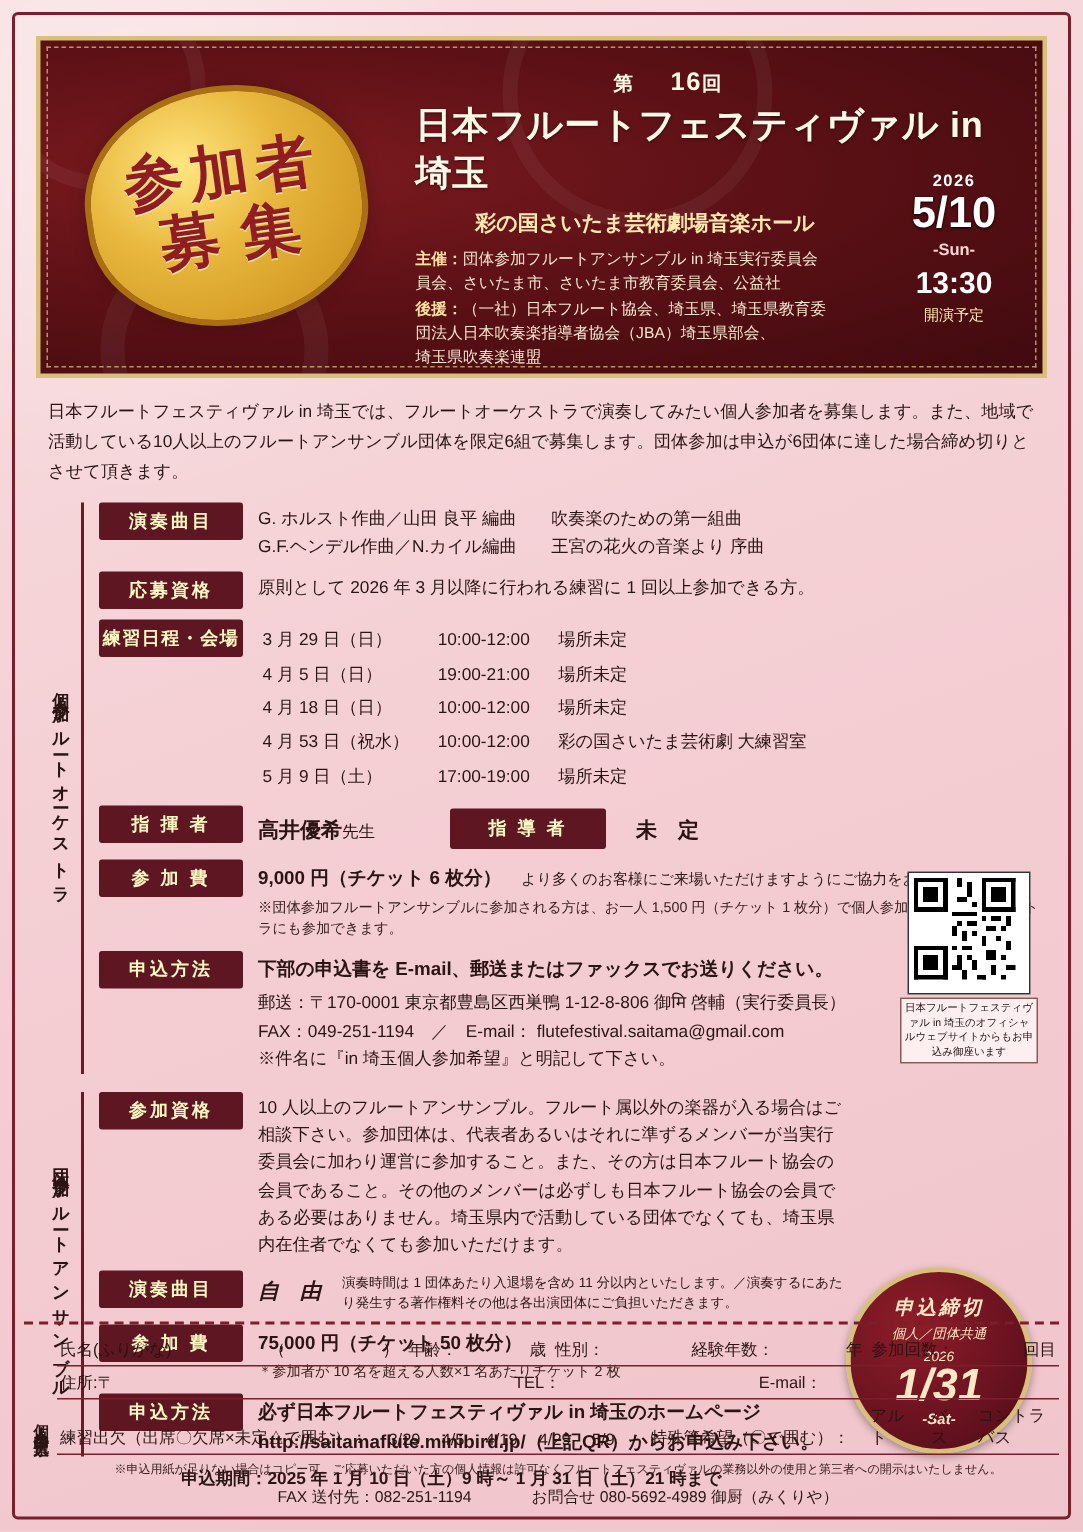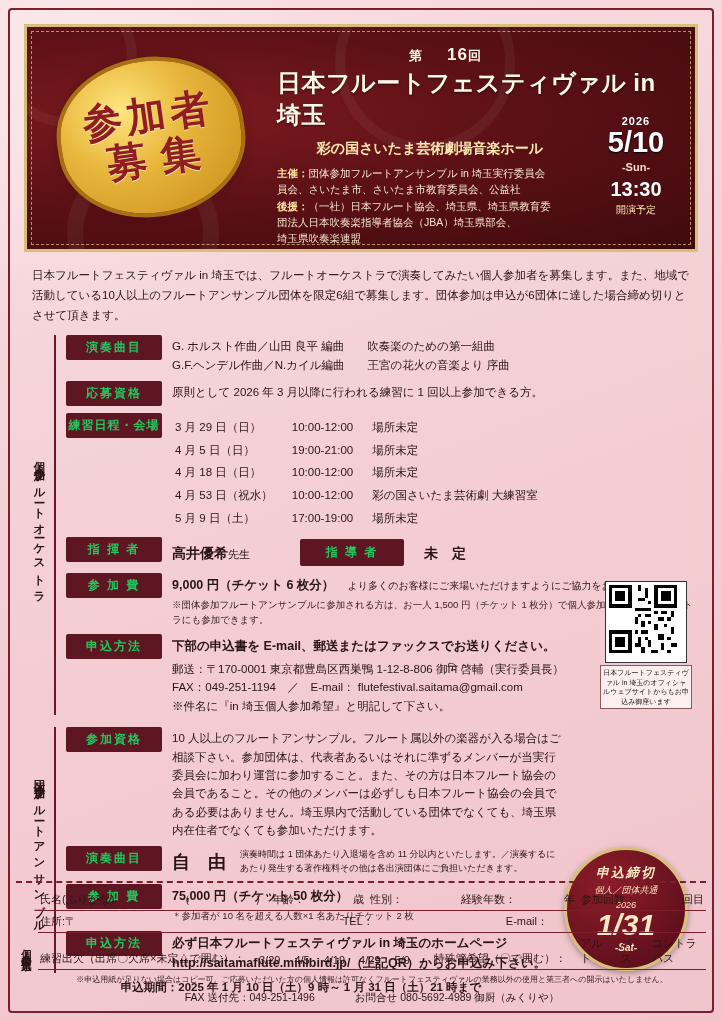--- a/index.html
+++ b/index.html
@@ -108,27 +108,27 @@
   }
   .sec-label span{
     writing-mode:vertical-rl;font-size:11.5px;font-weight:bold;letter-spacing:3px;
     color:#2a1414;
   }
   .sec-body{
     margin-left:26px;border-left:2px solid #6d1824;padding-left:10px;
   }
   .row{display:flex;align-items:flex-start;margin-bottom:7px;}
   .tag{
-    flex:0 0 auto;width:96px;background:#5d1622;color:#22c55e;
+    flex:0 0 auto;width:96px;background:#5d1622;color:#fef9c3;
     font-size:12px;font-weight:bold;text-align:center;letter-spacing:2px;
     padding:4px 0;border-radius:2px;margin-right:10px;
   }
   .tag.sm{letter-spacing:1px;}
   .rowcontent{flex:1;font-size:11.5px;line-height:1.6;padding-top:2px;}
-  .rowcontent .big{font-size:18px;font-weight:bold;}
+  .rowcontent .big{font-size:14px;font-weight:bold;font-style:italic;}
   .rowcontent .mid{font-size:12.5px;font-weight:bold;}
   .note-sm{font-size:9.5px;line-height:1.5;color:#3a2020;margin-top:3px;}
   .sched{font-size:11.5px;line-height:1.62;}
   .sched td{padding-right:16px;white-space:nowrap;}
 
   .inline-tag-row{display:flex;align-items:center;gap:10px;}
   .inline-tag-row .v{font-size:14px;font-weight:bold;}
   .inline-tag-row .v small{font-size:11px;font-weight:normal;}
 
   
@@ -457,19 +457,19 @@
           <span>5/9</span>
           <span class="lb" style="margin-left:10px;">特殊管希望（〇で囲む）：</span>
           <span>アルト</span>
           <span>バス</span>
           <span>コントラバス</span>
         </div>
 
         <div class="copy-note">※申込用紙が足りない場合はコピー可。ご応募いただいた方の個人情報は許可なくフルートフェスティヴァルの業務以外の使用と第三者への開示はいたしません。</div>
 
         <div class="form-foot">
-          <span>FAX 送付先：049-251-1496</span>
+          <span>FAX 送付先：082-251-1194</span>
           <span>お問合せ 080-5692-4989 御厨（みくりや）</span>
         </div>
       </div>
     </div>
   </div>
 </div>
 
 </body></html>

